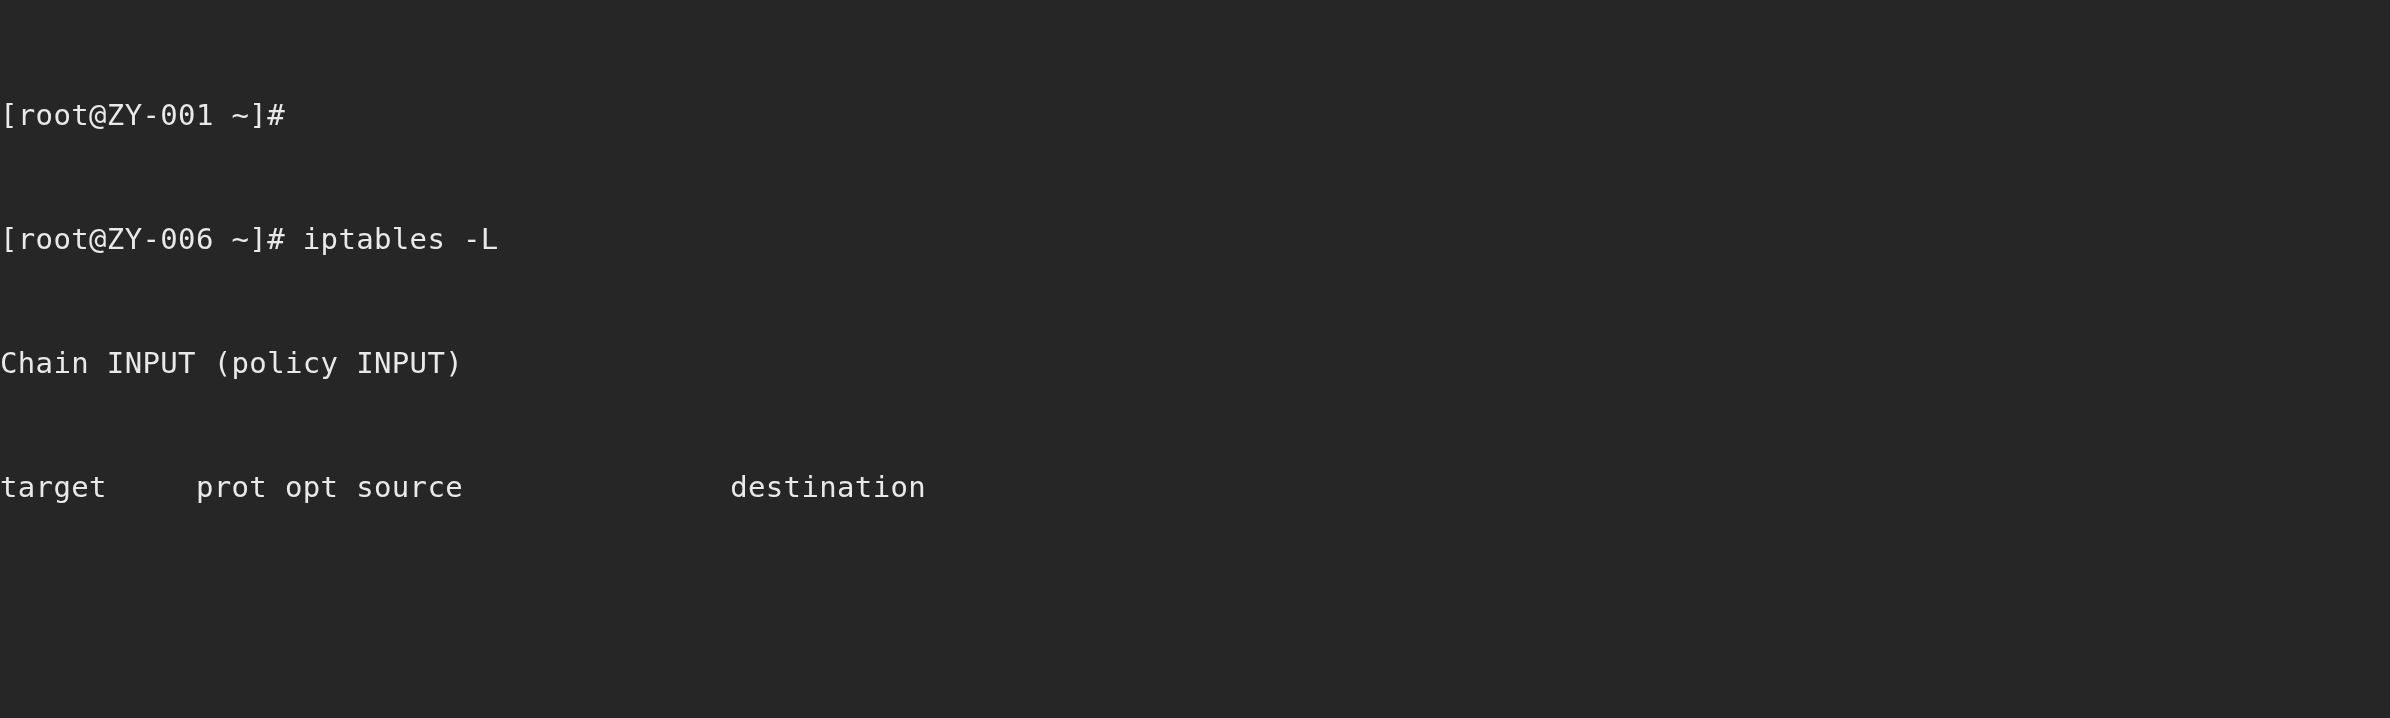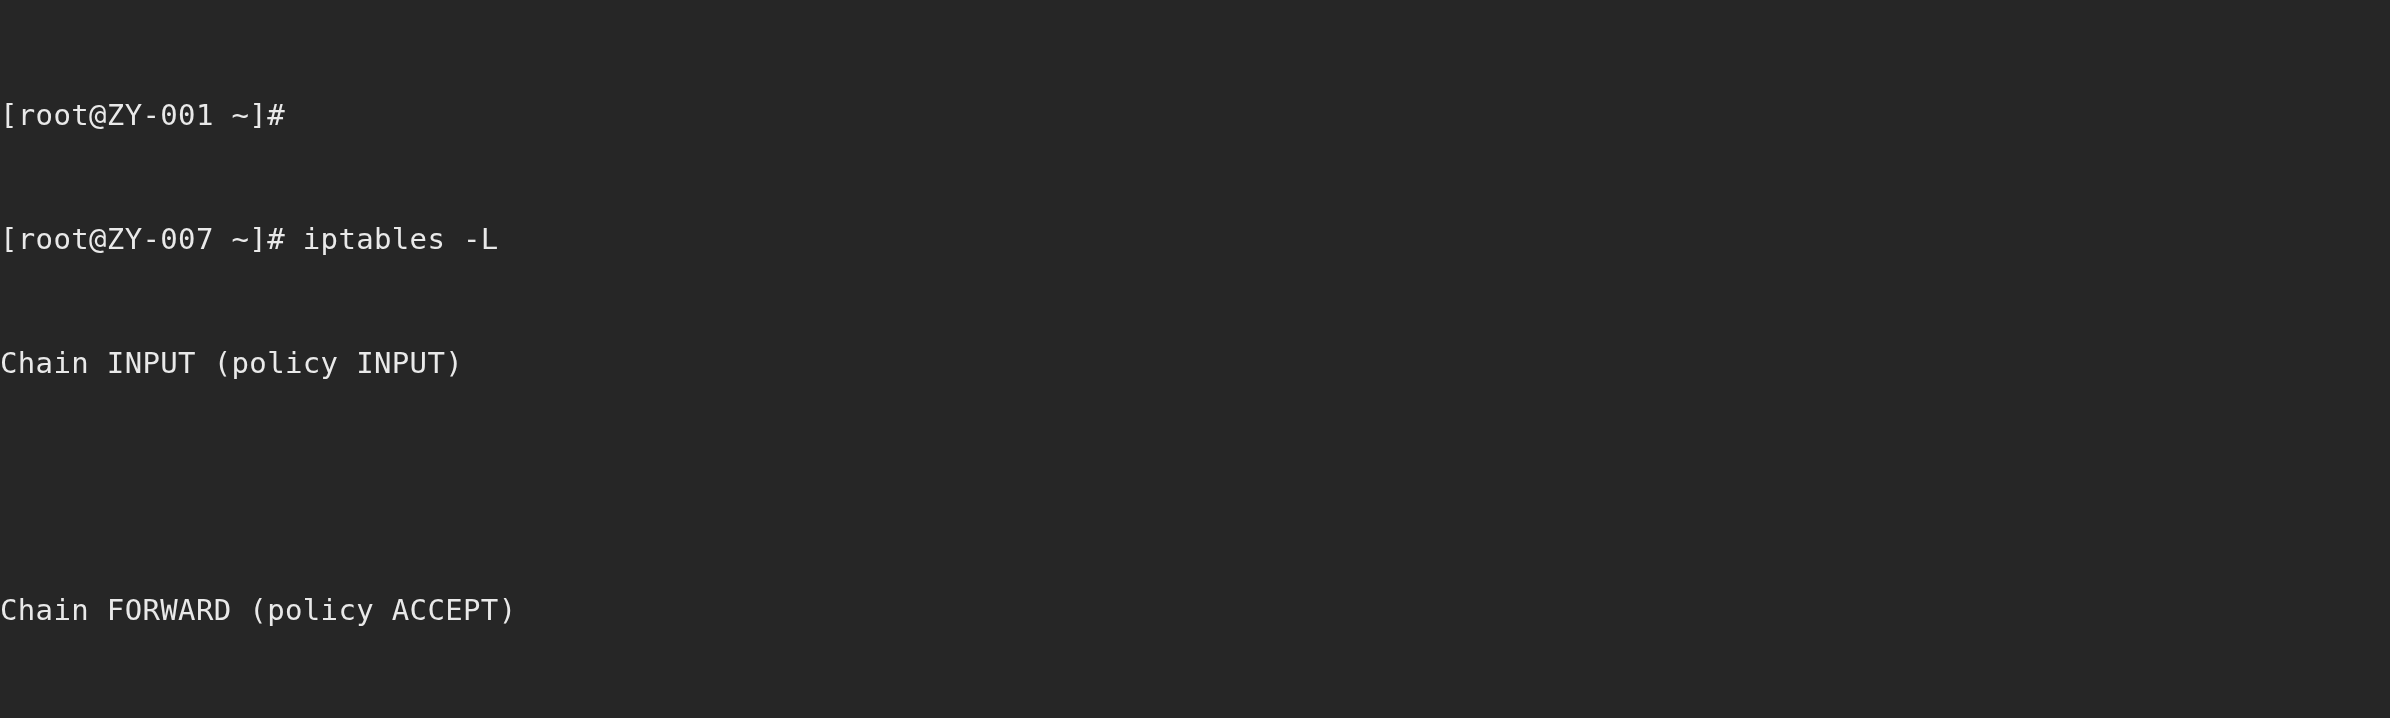--- a/index.html
+++ b/index.html
@@ -42,22 +42,23 @@
     
   }
 </style>
 </head>
 <body>
 
 <div id="terminal">
   <div id="screen">
 
     <div class="line">[root@ZY-001 ~]#</div>
-    <div class="line">[root@ZY-007 ~]# iptables -L</div>
+    <div class="line">[root@ZY-006 ~]# iptables -L</div>
     <div class="line">Chain INPUT (policy INPUT)</div>
+    <div class="line">target     prot opt source               destination</div>
     <div class="line blank"></div>
     <div class="line">Chain FORWARD (policy ACCEPT)</div>
     
     
     
     
     
     
     
     

